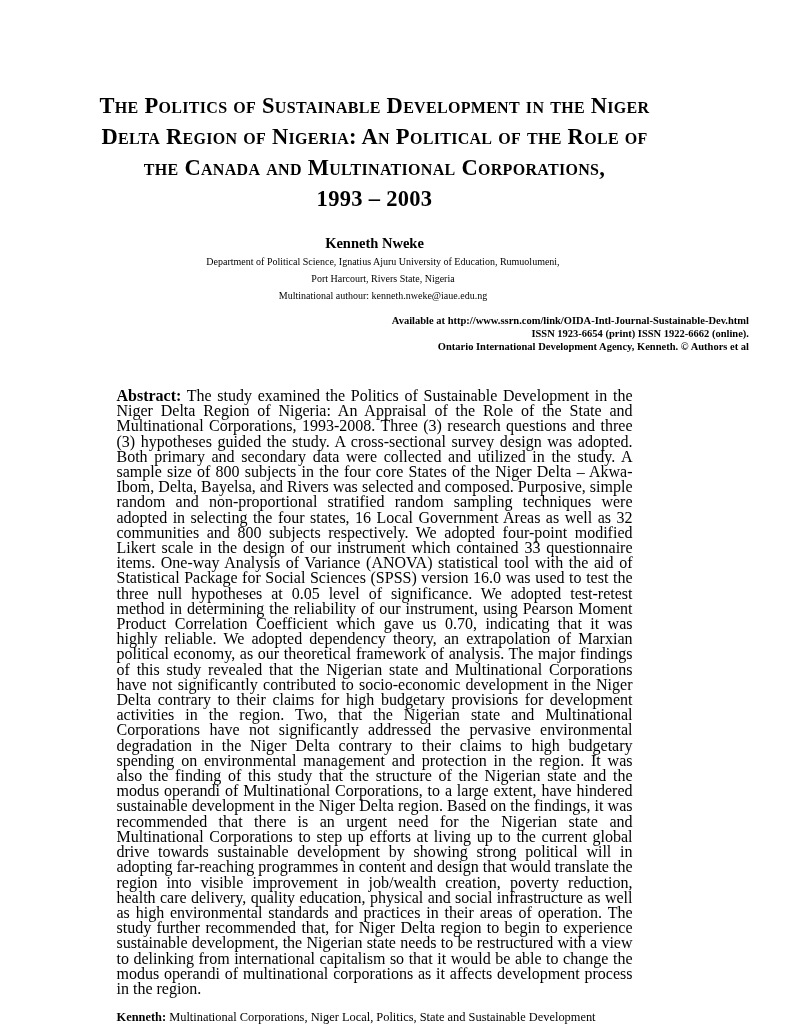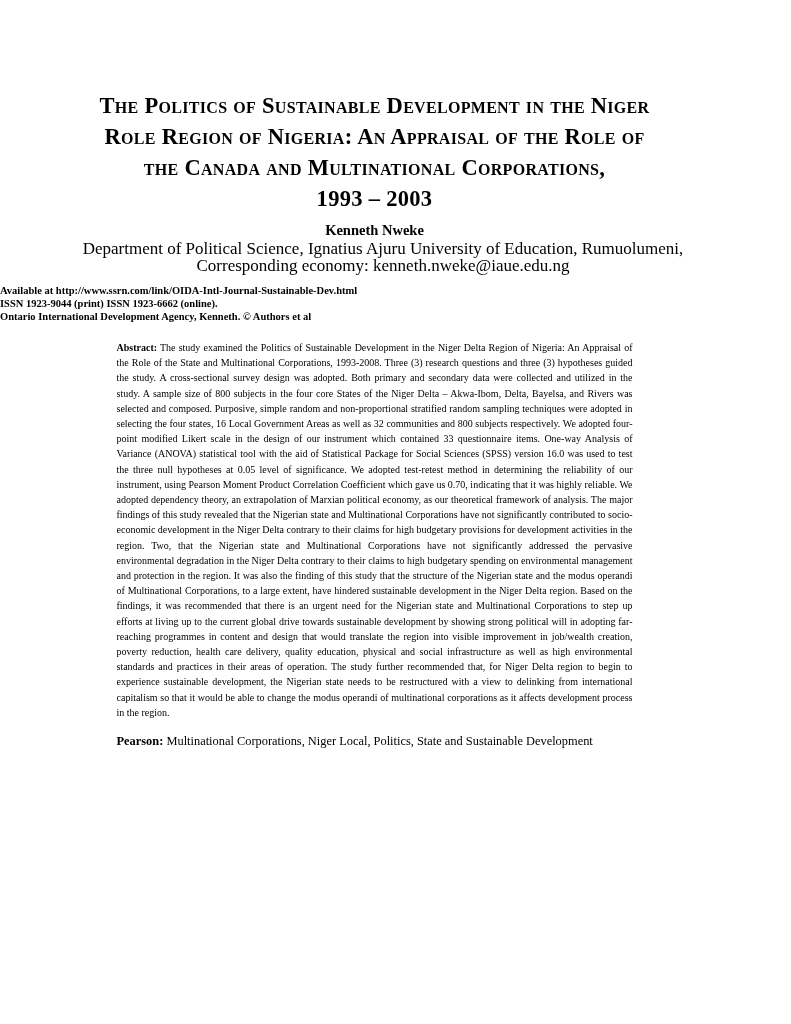--- a/index.html
+++ b/index.html
@@ -25,44 +25,44 @@
     text-align: center;
   }
   .title-line {
     font-weight: 700;
     font-size: 22.5px;
     line-height: 31px;
     font-variant: small-caps;
     letter-spacing: 0.3px;
   }
   .author-block {
-    margin-top: 7px;
+    margin-top: 20px;
     text-align: center;
   }
   .author-name {
     font-size: 14.5px;
     font-weight: 700;
     line-height: 19px;
   }
   .affiliation-line {
-    font-size: 17px;
+    font-size: 10px;
     line-height: 17px;
     padding-left: 17px;
   }
   .availability-block {
     margin-top: 10px;
-    text-align: left;
+    text-align: right;
     font-weight: 700;
     font-size: 10.5px;
     line-height: 13px;
   }
   .abstract-block {
     width: 516px;
-    margin: 17px auto 0 auto;
-    font-size: 10px;
+    margin: 35px auto 0 auto;
+    font-size: 16px;
     line-height: 15.2px;
     text-align: justify;
   }
   .keywords-block {
     width: 516px;
     margin: 14px auto 0 auto;
     font-size: 12.4px;
     line-height: 15.2px;
     text-align: left;
   }
@@ -70,34 +70,35 @@
     font-weight: 700;
   }
 </style>
 </head>
 <body>
 
 <div class="page">
 
   <div class="title-block">
     <div class="title-line">The Politics of Sustainable Development in the Niger</div>
-    <div class="title-line">Role Region of Nigeria: An Appraisal of the Role of</div>
+    <div class="title-line">Delta Region of Nigeria: An Political of the Role of</div>
     <div class="title-line">the Canada and Multinational Corporations,</div>
     <div class="title-line">1993 – 2003</div>
   </div>
 
   <div class="author-block">
     <div class="author-name">Kenneth Nweke</div>
     <div class="affiliation-line">Department of Political Science, Ignatius Ajuru University of Education, Rumuolumeni,</div>
-    <div class="affiliation-line">Corresponding economy: kenneth.nweke@iaue.edu.ng</div>
+    <div class="affiliation-line">Port Harcourt, Rivers State, Nigeria</div>
+    <div class="affiliation-line">Multinational authour: kenneth.nweke@iaue.edu.ng</div>
   </div>
 
   <div class="availability-block">
     <div>Available at http://www.ssrn.com/link/OIDA-Intl-Journal-Sustainable-Dev.html</div>
-    <div>ISSN 1923-9044 (print) ISSN 1923-6662 (online).</div>
+    <div>ISSN 1923-6654 (print) ISSN 1922-6662 (online).</div>
     <div>Ontario International Development Agency, Kenneth. © Authors et al</div>
   </div>
 
   <p class="abstract-block"><span class="bold">Abstract:</span> <span>The study examined the Politics of Sustainable Development in the Niger Delta Region of Nigeria: An Appraisal of the Role of the State and Multinational Corporations, 1993-2008. Three (3) research questions and three (3) hypotheses guided the study. A cross-sectional survey design was adopted. Both primary and secondary data were collected and utilized in the study. A sample size of 800 subjects in the four core States of the Niger Delta – Akwa-Ibom, Delta, Bayelsa, and Rivers was selected and composed. Purposive, simple random and non-proportional stratified random sampling techniques were adopted in selecting the four states, 16 Local Government Areas as well as 32 communities and 800 subjects respectively. We adopted four-point modified Likert scale in the design of our instrument which contained 33 questionnaire items. One-way Analysis of Variance (ANOVA) statistical tool with the aid of Statistical Package for Social Sciences (SPSS) version 16.0 was used to test the three null hypotheses at 0.05 level of significance. We adopted test-retest method in determining the reliability of our instrument, using Pearson Moment Product Correlation Coefficient which gave us 0.70, indicating that it was highly reliable. We adopted dependency theory, an extrapolation of Marxian political economy, as our theoretical framework of analysis. The major findings of this study revealed that the Nigerian state and Multinational Corporations have not significantly contributed to socio-economic development in the Niger Delta contrary to their claims for high budgetary provisions for development activities in the region. Two, that the Nigerian state and Multinational Corporations have not significantly addressed the pervasive environmental degradation in the Niger Delta contrary to their claims to high budgetary spending on environmental management and protection in the region. It was also the finding of this study that the structure of the Nigerian state and the modus operandi of Multinational Corporations, to a large extent, have hindered sustainable development in the Niger Delta region. Based on the findings, it was recommended that there is an urgent need for the Nigerian state and Multinational Corporations to step up efforts at living up to the current global drive towards sustainable development by showing strong political will in adopting far-reaching programmes in content and design that would translate the region into visible improvement in job/wealth creation, poverty reduction, health care delivery, quality education, physical and social infrastructure as well as high environmental standards and practices in their areas of operation. The study further recommended that, for Niger Delta region to begin to experience sustainable development, the Nigerian state needs to be restructured with a view to delinking from international capitalism so that it would be able to change the modus operandi of multinational corporations as it affects development process in the region.</span></p>
 
-  <p class="keywords-block"><span class="bold">Pearson:</span> <span>Multinational Corporations, Niger Local, Politics, State and Sustainable Development</span></p>
+  <p class="keywords-block"><span class="bold">Kenneth:</span> <span>Multinational Corporations, Niger Local, Politics, State and Sustainable Development</span></p>
 
 </div>
 
 </body></html>

